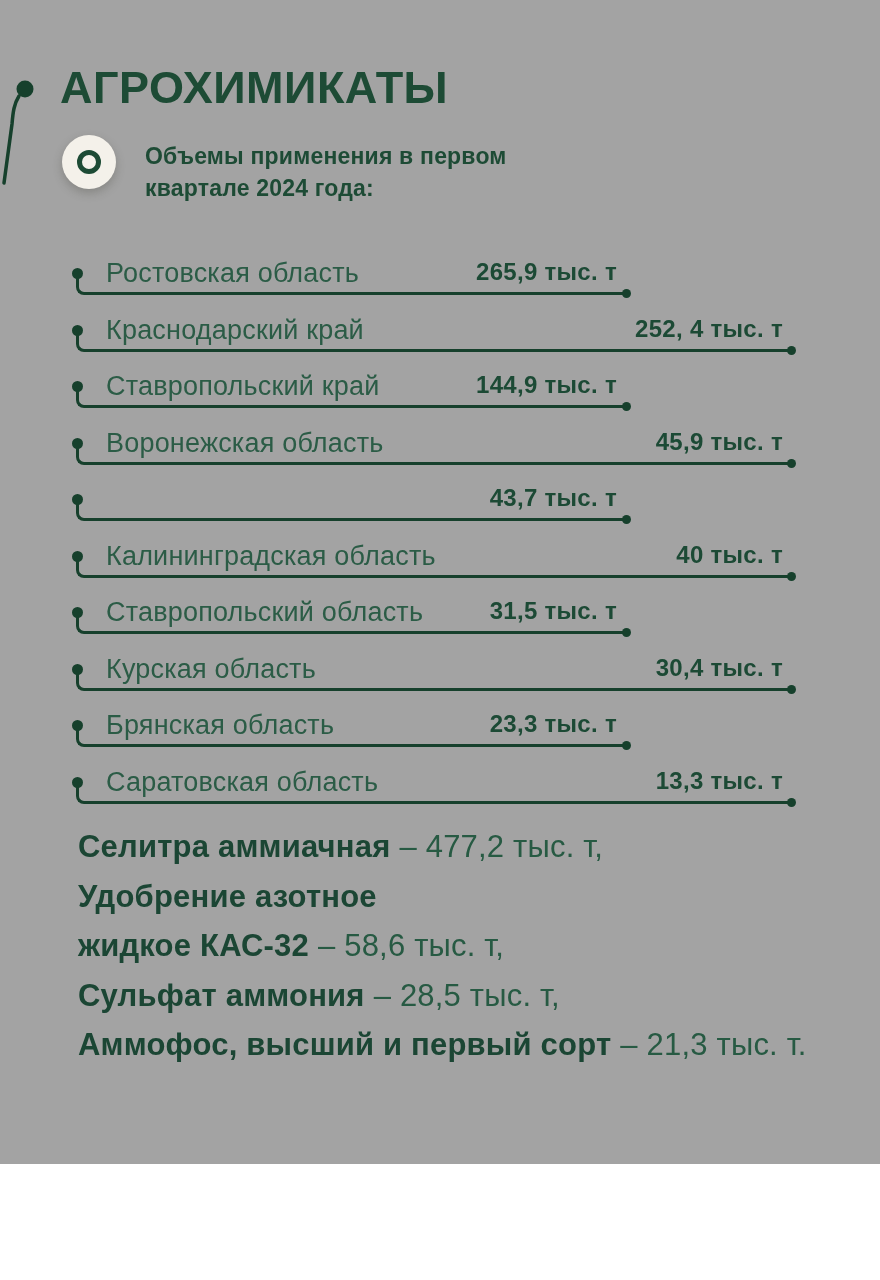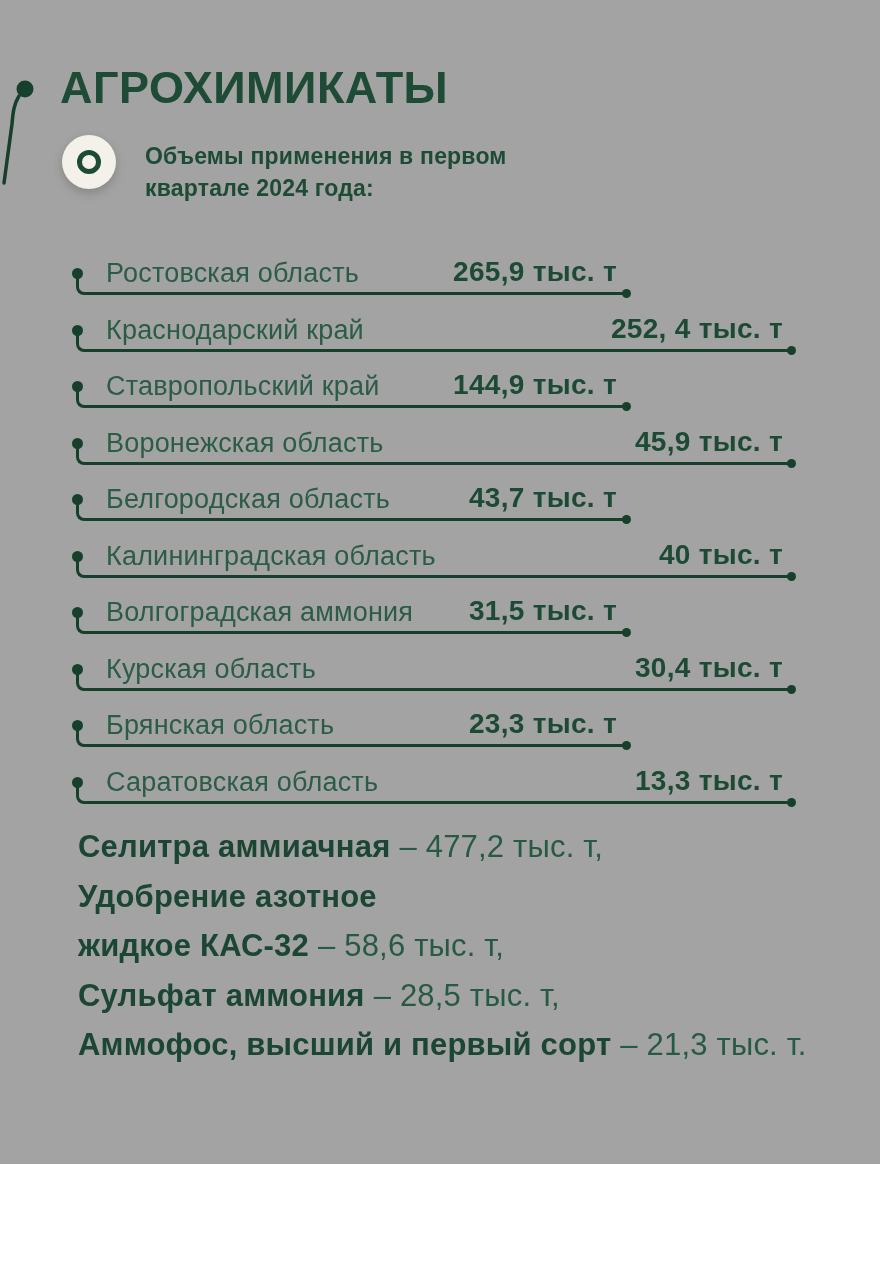--- a/index.html
+++ b/index.html
@@ -32,21 +32,21 @@
   .row{position:absolute;left:0;width:880px;height:56px;}
   .ldot{
     position:absolute;left:72px;top:12px;width:11px;height:11px;border-radius:50%;
     background:#16402c;
   }
   .rname{
     position:absolute;left:106px;top:0;font-size:27px;line-height:35px;
     color:#2b5c46;letter-spacing:.2px;white-space:nowrap;
   }
   .rvalue{
-    position:absolute;top:-2px;font-size:28px;line-height:36px;font-weight:700;
+    position:absolute;top:-2px;font-size:24px;line-height:36px;font-weight:700;
     color:#1c4a35;letter-spacing:.3px;white-space:nowrap;text-align:right;
   }
   .row.short .rvalue{right:263px;}
   .row.long  .rvalue{right:97px;}
   .uline{
     position:absolute;left:76px;top:19px;height:20px;box-sizing:border-box;
     border-left:3px solid #16402c;border-bottom:3px solid #16402c;
     border-bottom-left-radius:8px;
   }
   .row.short .uline{width:551px;}
@@ -114,39 +114,38 @@
       <span class="ldot"></span>
       <span class="rname">Воронежская область</span>
       <span class="rvalue">45,9 тыс. т</span>
       <div class="uline">
           <span class="rdot"></span>
         </div>
     </div>
 
     <div class="row short" style="top:226px">
       <span class="ldot"></span>
-      <span class="rname">Белгородская область</span>
       <span class="rvalue">43,7 тыс. т</span>
       <div class="uline">
           <span class="rdot"></span>
         </div>
     </div>
 
     <div class="row long" style="top:283px">
       <span class="ldot"></span>
       <span class="rname">Калининградская область</span>
       <span class="rvalue">40 тыс. т</span>
       <div class="uline">
           <span class="rdot"></span>
         </div>
     </div>
 
     <div class="row short" style="top:339px">
       <span class="ldot"></span>
-      <span class="rname">Волгоградская аммония</span>
+      <span class="rname">Ставропольский область</span>
       <span class="rvalue">31,5 тыс. т</span>
       <div class="uline">
           <span class="rdot"></span>
         </div>
     </div>
 
     <div class="row long" style="top:396px">
       <span class="ldot"></span>
       <span class="rname">Курская область</span>
       <span class="rvalue">30,4 тыс. т</span>

